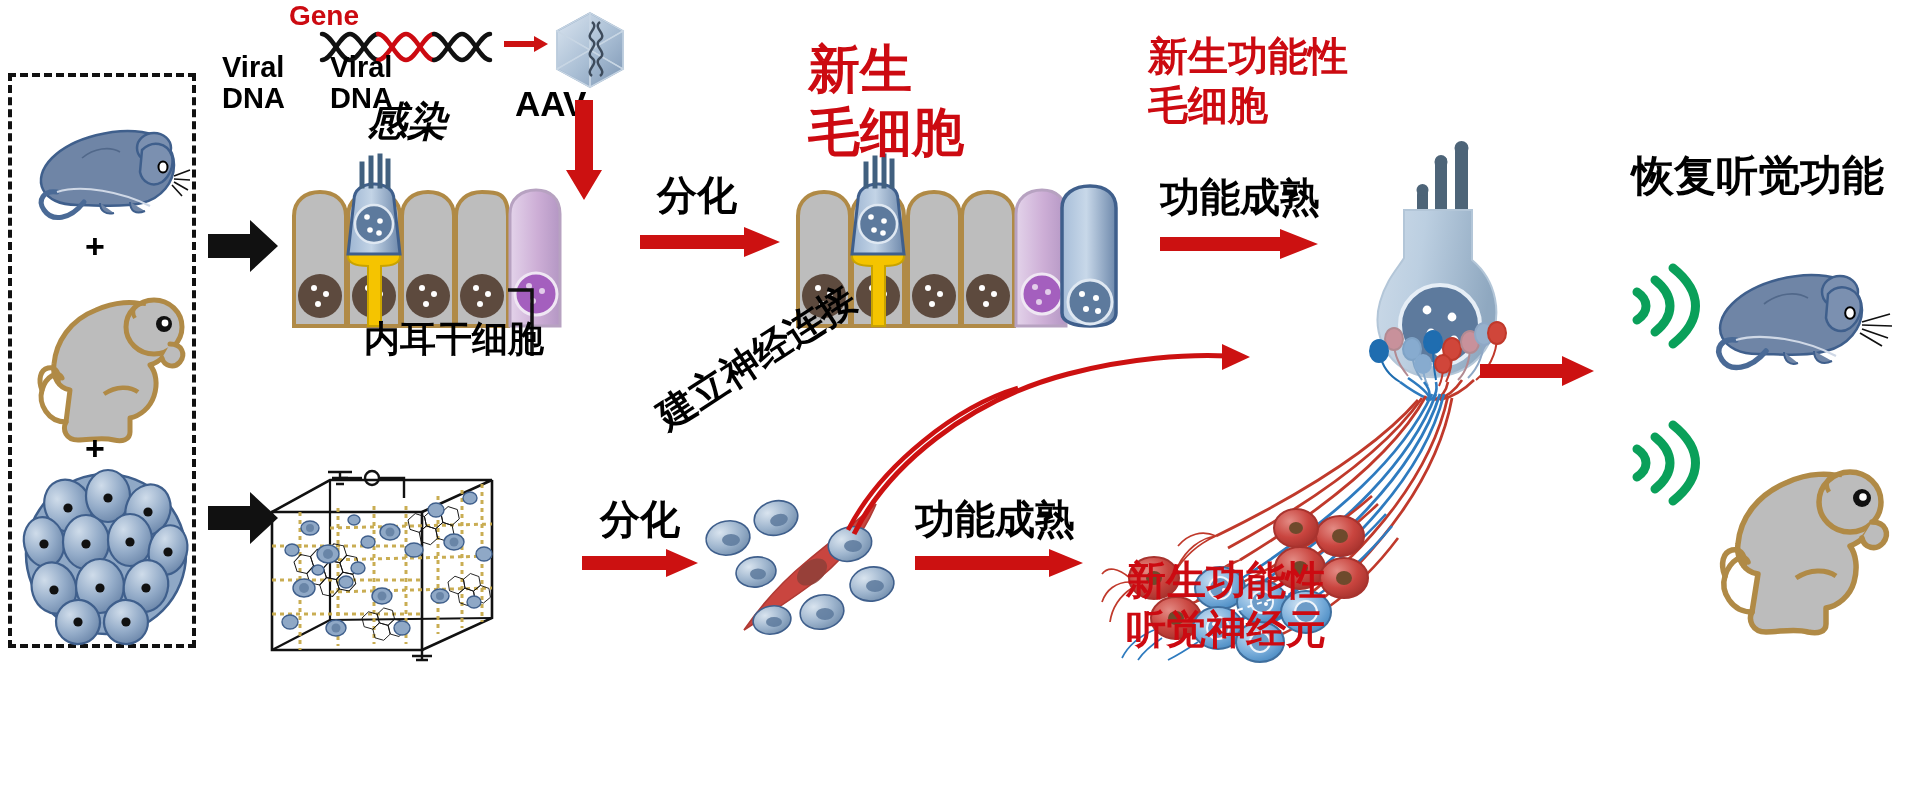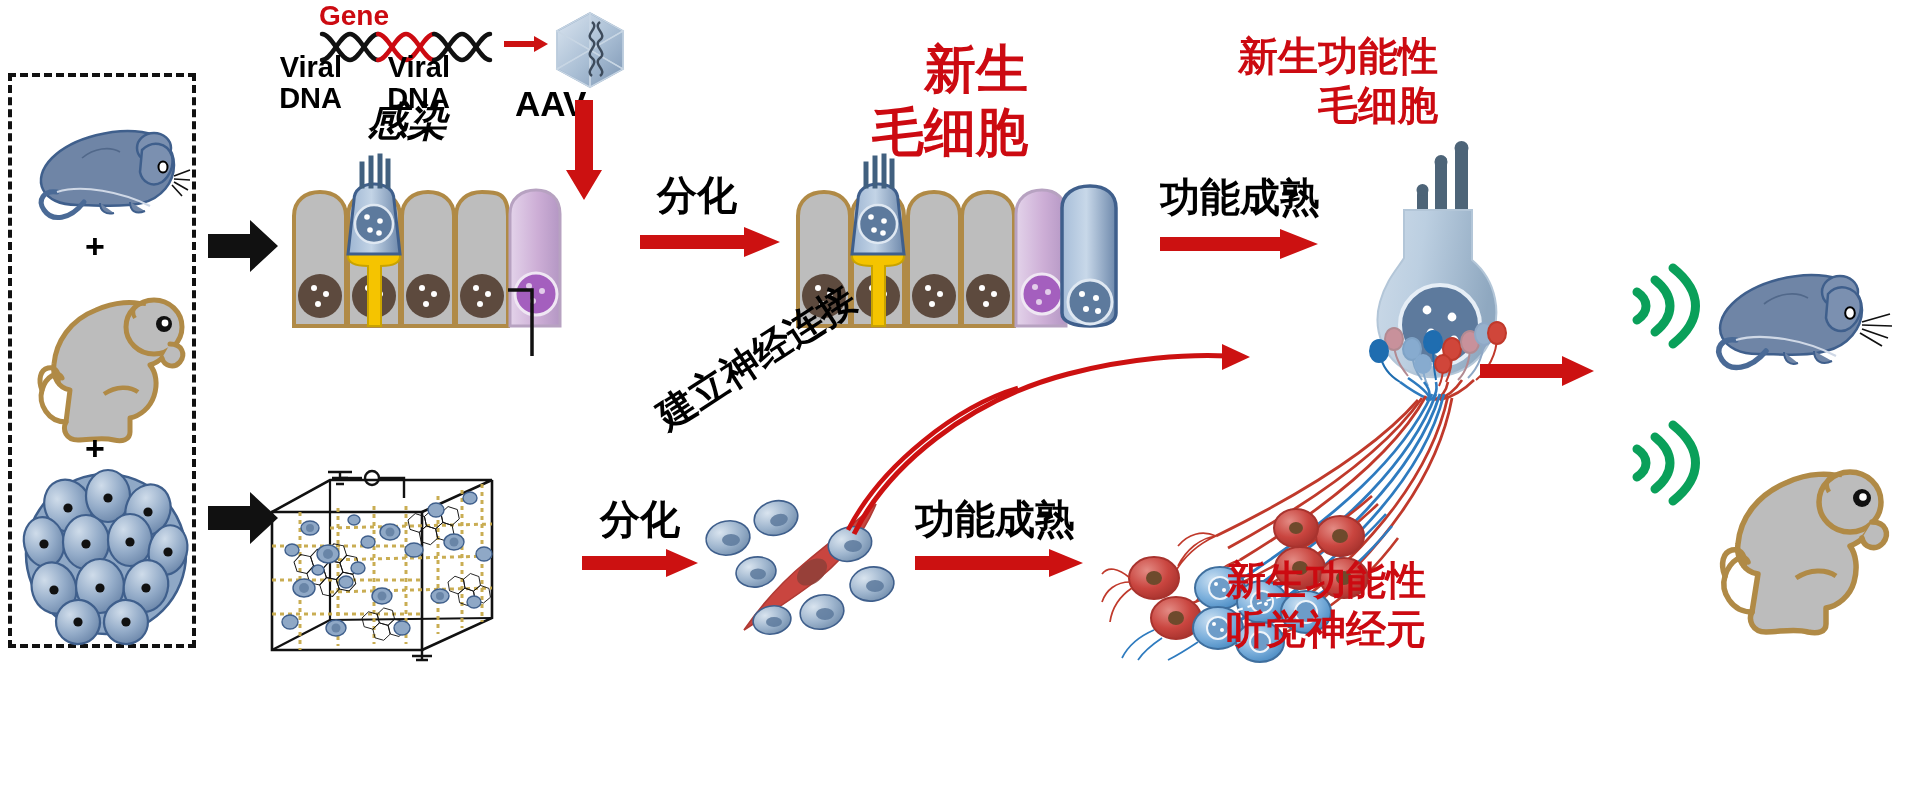--- a/index.html
+++ b/index.html
@@ -27,21 +27,21 @@
   }
   .lbl-red { color: #cc0a11; }
   .cn { font-family: "DejaVu Sans", sans-serif; font-weight: bold; }
   .lat { font-family: "Liberation Sans", sans-serif; font-weight: bold; }
   .dashbox {
     position: absolute;
     border: 4px dashed #111;
     box-sizing: border-box;
   }
   svg { display: block; overflow: visible; }
-  .center { text-align: right; }
+  .center { text-align: left; }
 </style>
 </head>
 <body>
 
 <div id="canvas">
 
   <div class="dashbox" style="left:8px; top:73px; width:188px; height:575px;"></div>
 
   <div class="abs" style="left:22px; top:110px;">
     <svg width="170" height="120" viewBox="0 0 170 120">
@@ -269,20 +269,21 @@
           <path d="M102,8 L102,-17"></path>
       </g>
     </svg>
   </div>
 
   <div class="abs" style="left:508px; top:288px;">
     <svg width="28" height="70" viewBox="0 0 28 70">
       <path d="M0,2 L24,2 L24,68" fill="none" stroke="#111" stroke-width="3.5"></path>
     </svg>
   </div>
+  <div class="lbl cn" style="left:364px; top:320px; font-size:36px;">内耳干细胞</div>
 
   <div class="lbl cn" style="left:657px; top:174px; font-size:40px;">分化</div>
   <div class="abs" style="left:640px; top:226px;">
     <svg width="142" height="32" viewBox="0 0 142 32">
       <path d="M0,9 L104,9 L104,1 L140,16 L104,31 L104,23 L0,23 Z" fill="#cc1111"></path>
     </svg>
   </div>
 
   <div class="abs" style="left:790px; top:178px;">
     <svg width="330" height="150" viewBox="0 0 330 150">
@@ -722,20 +723,21 @@
 
   <div class="lbl cn lbl-red center" style="left:1126px; top:556px; width:300px; font-size:40px; line-height:1.22;">新生功能性
 听觉神经元</div>
 
   <div class="abs" style="left:1480px; top:355px;">
     <svg width="116" height="32" viewBox="0 0 116 32">
       <path d="M0,9 L82,9 L82,1 L114,16 L82,31 L82,23 L0,23 Z" fill="#cc1111"></path>
     </svg>
   </div>
 
+  <div class="lbl cn" style="left:1632px; top:153px; font-size:42px;">恢复听觉功能</div>
 
   <div class="abs" style="left:1625px; top:258px;">
     <svg width="70" height="95" viewBox="0 0 70 95">
       <g fill="none" stroke="#0aa05a" stroke-width="9" stroke-linecap="round">
         <path d="M12,34 C24,42 24,54 12,62"></path>
         <path d="M30,22 C50,38 50,58 30,74"></path>
         <path d="M48,10 C78,34 78,62 48,86"></path>
       </g>
     </svg>
   </div>

